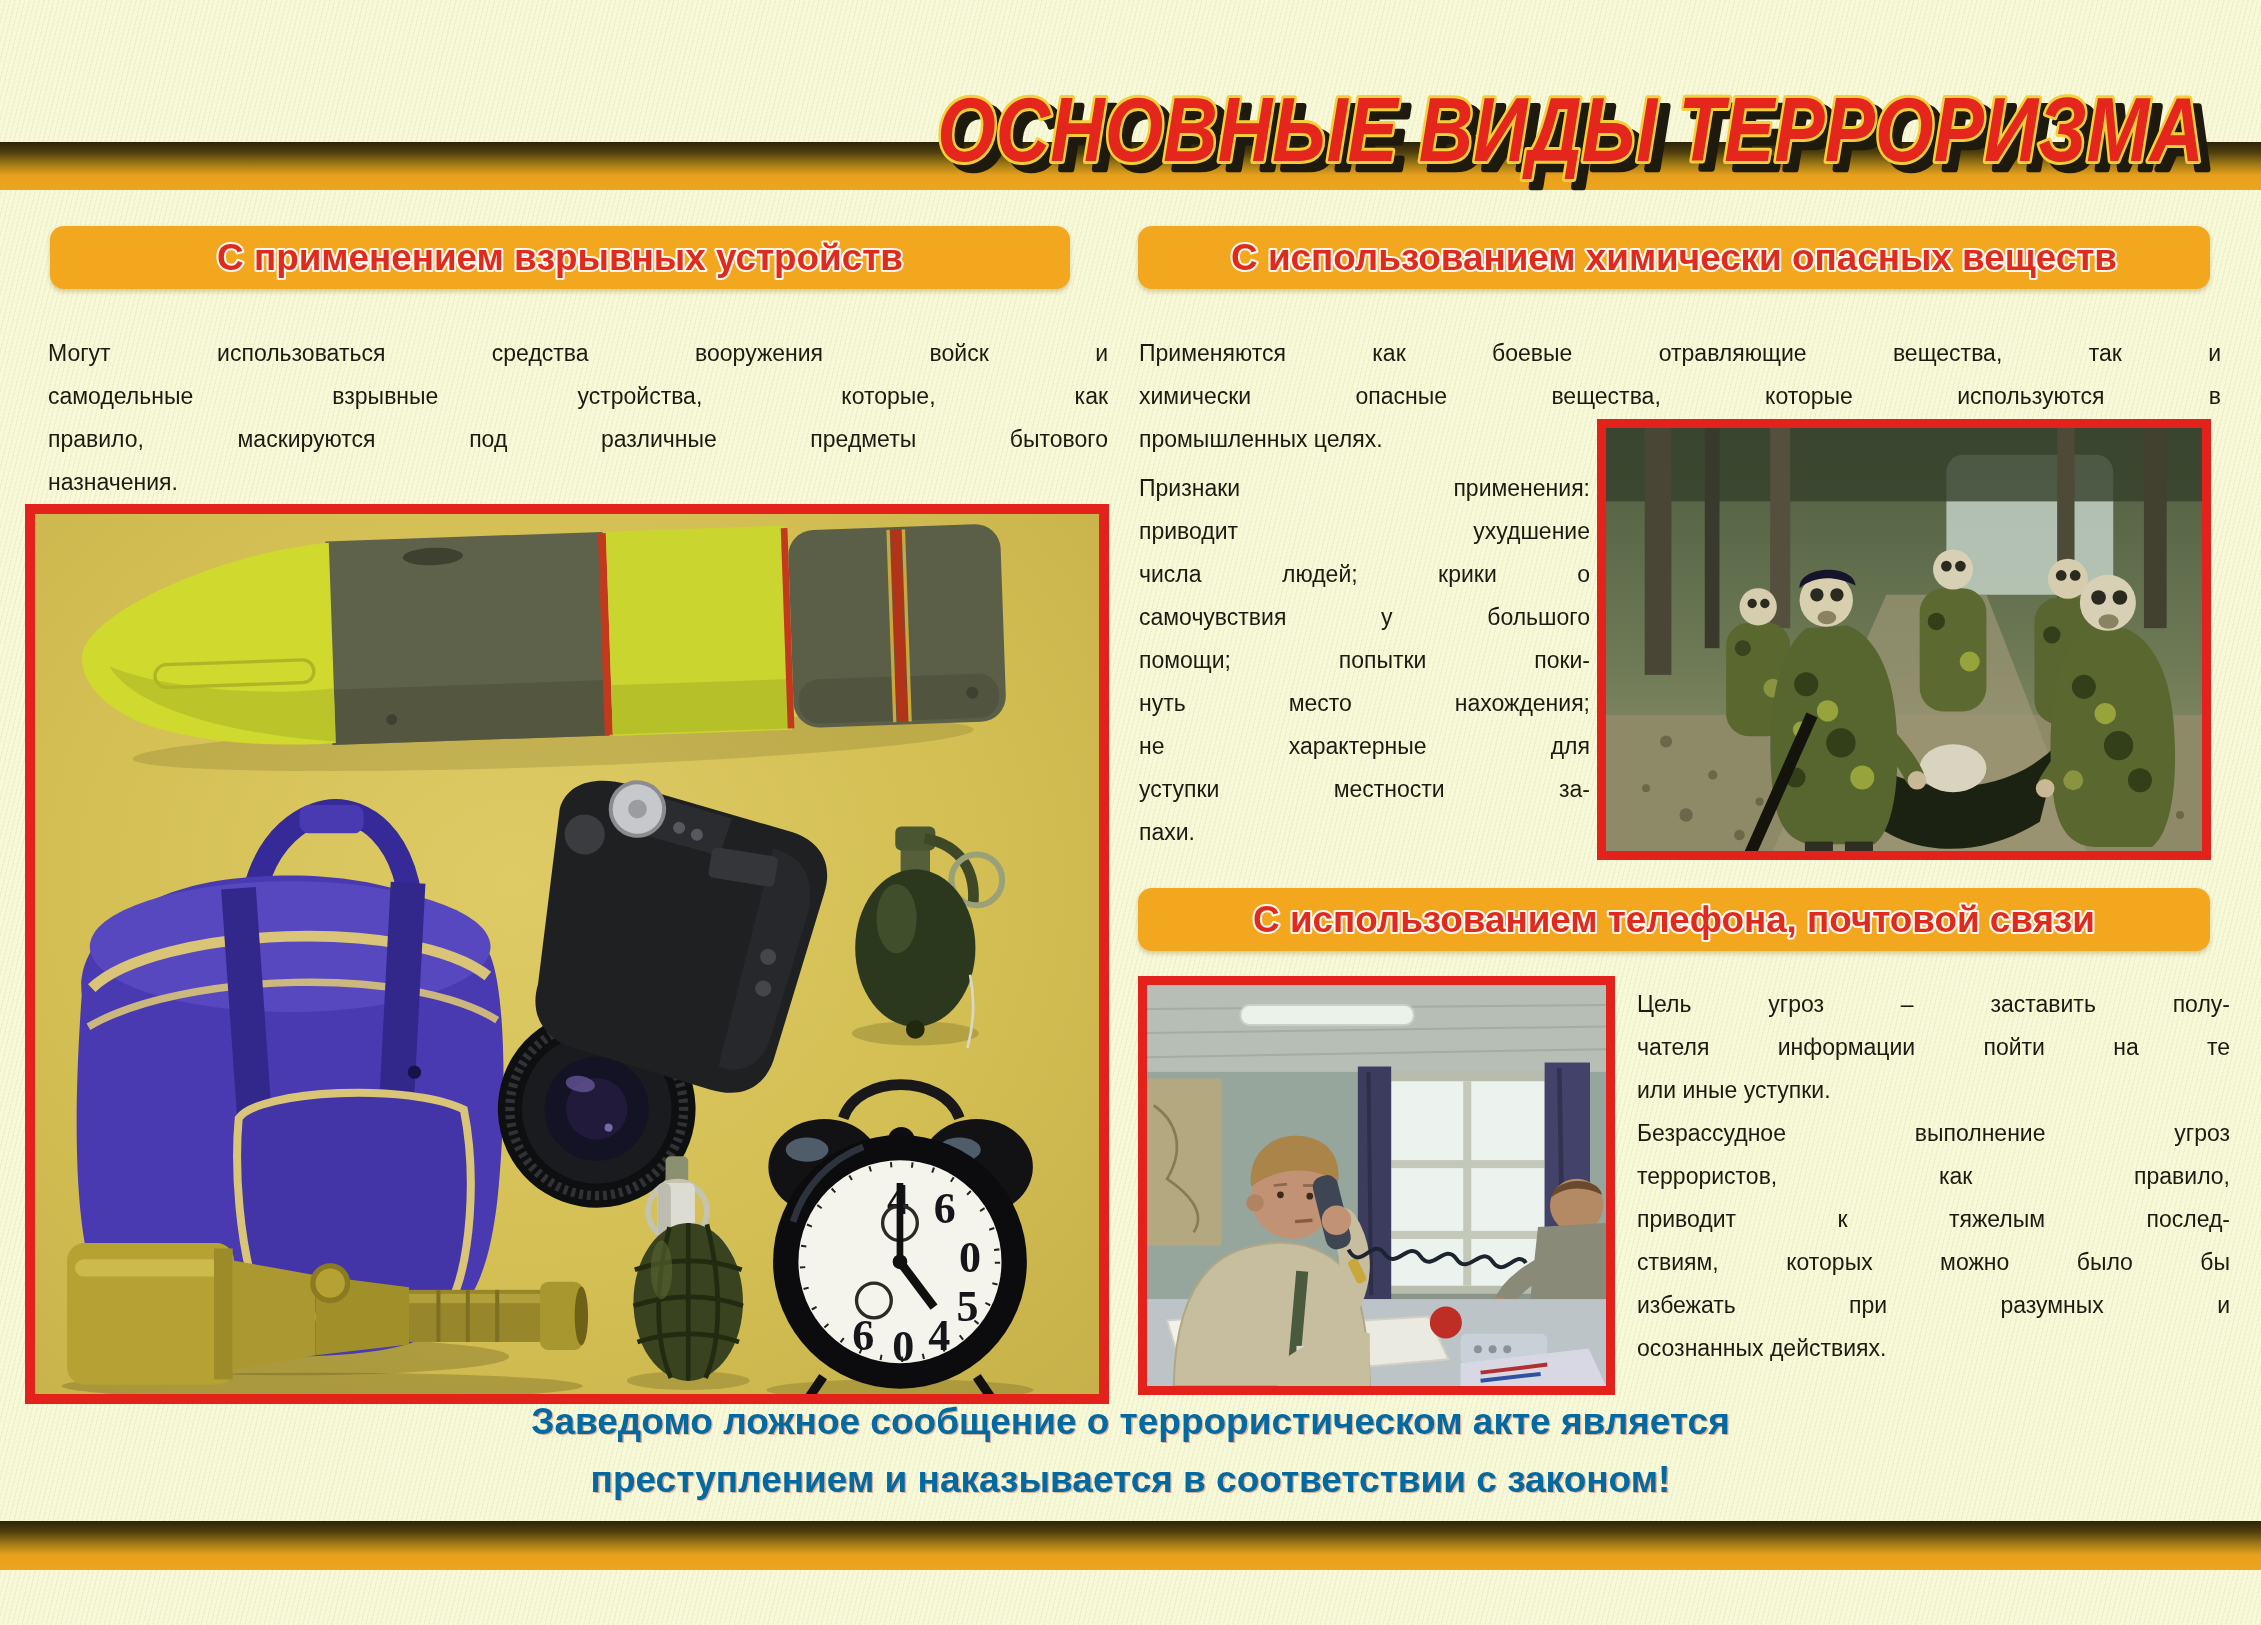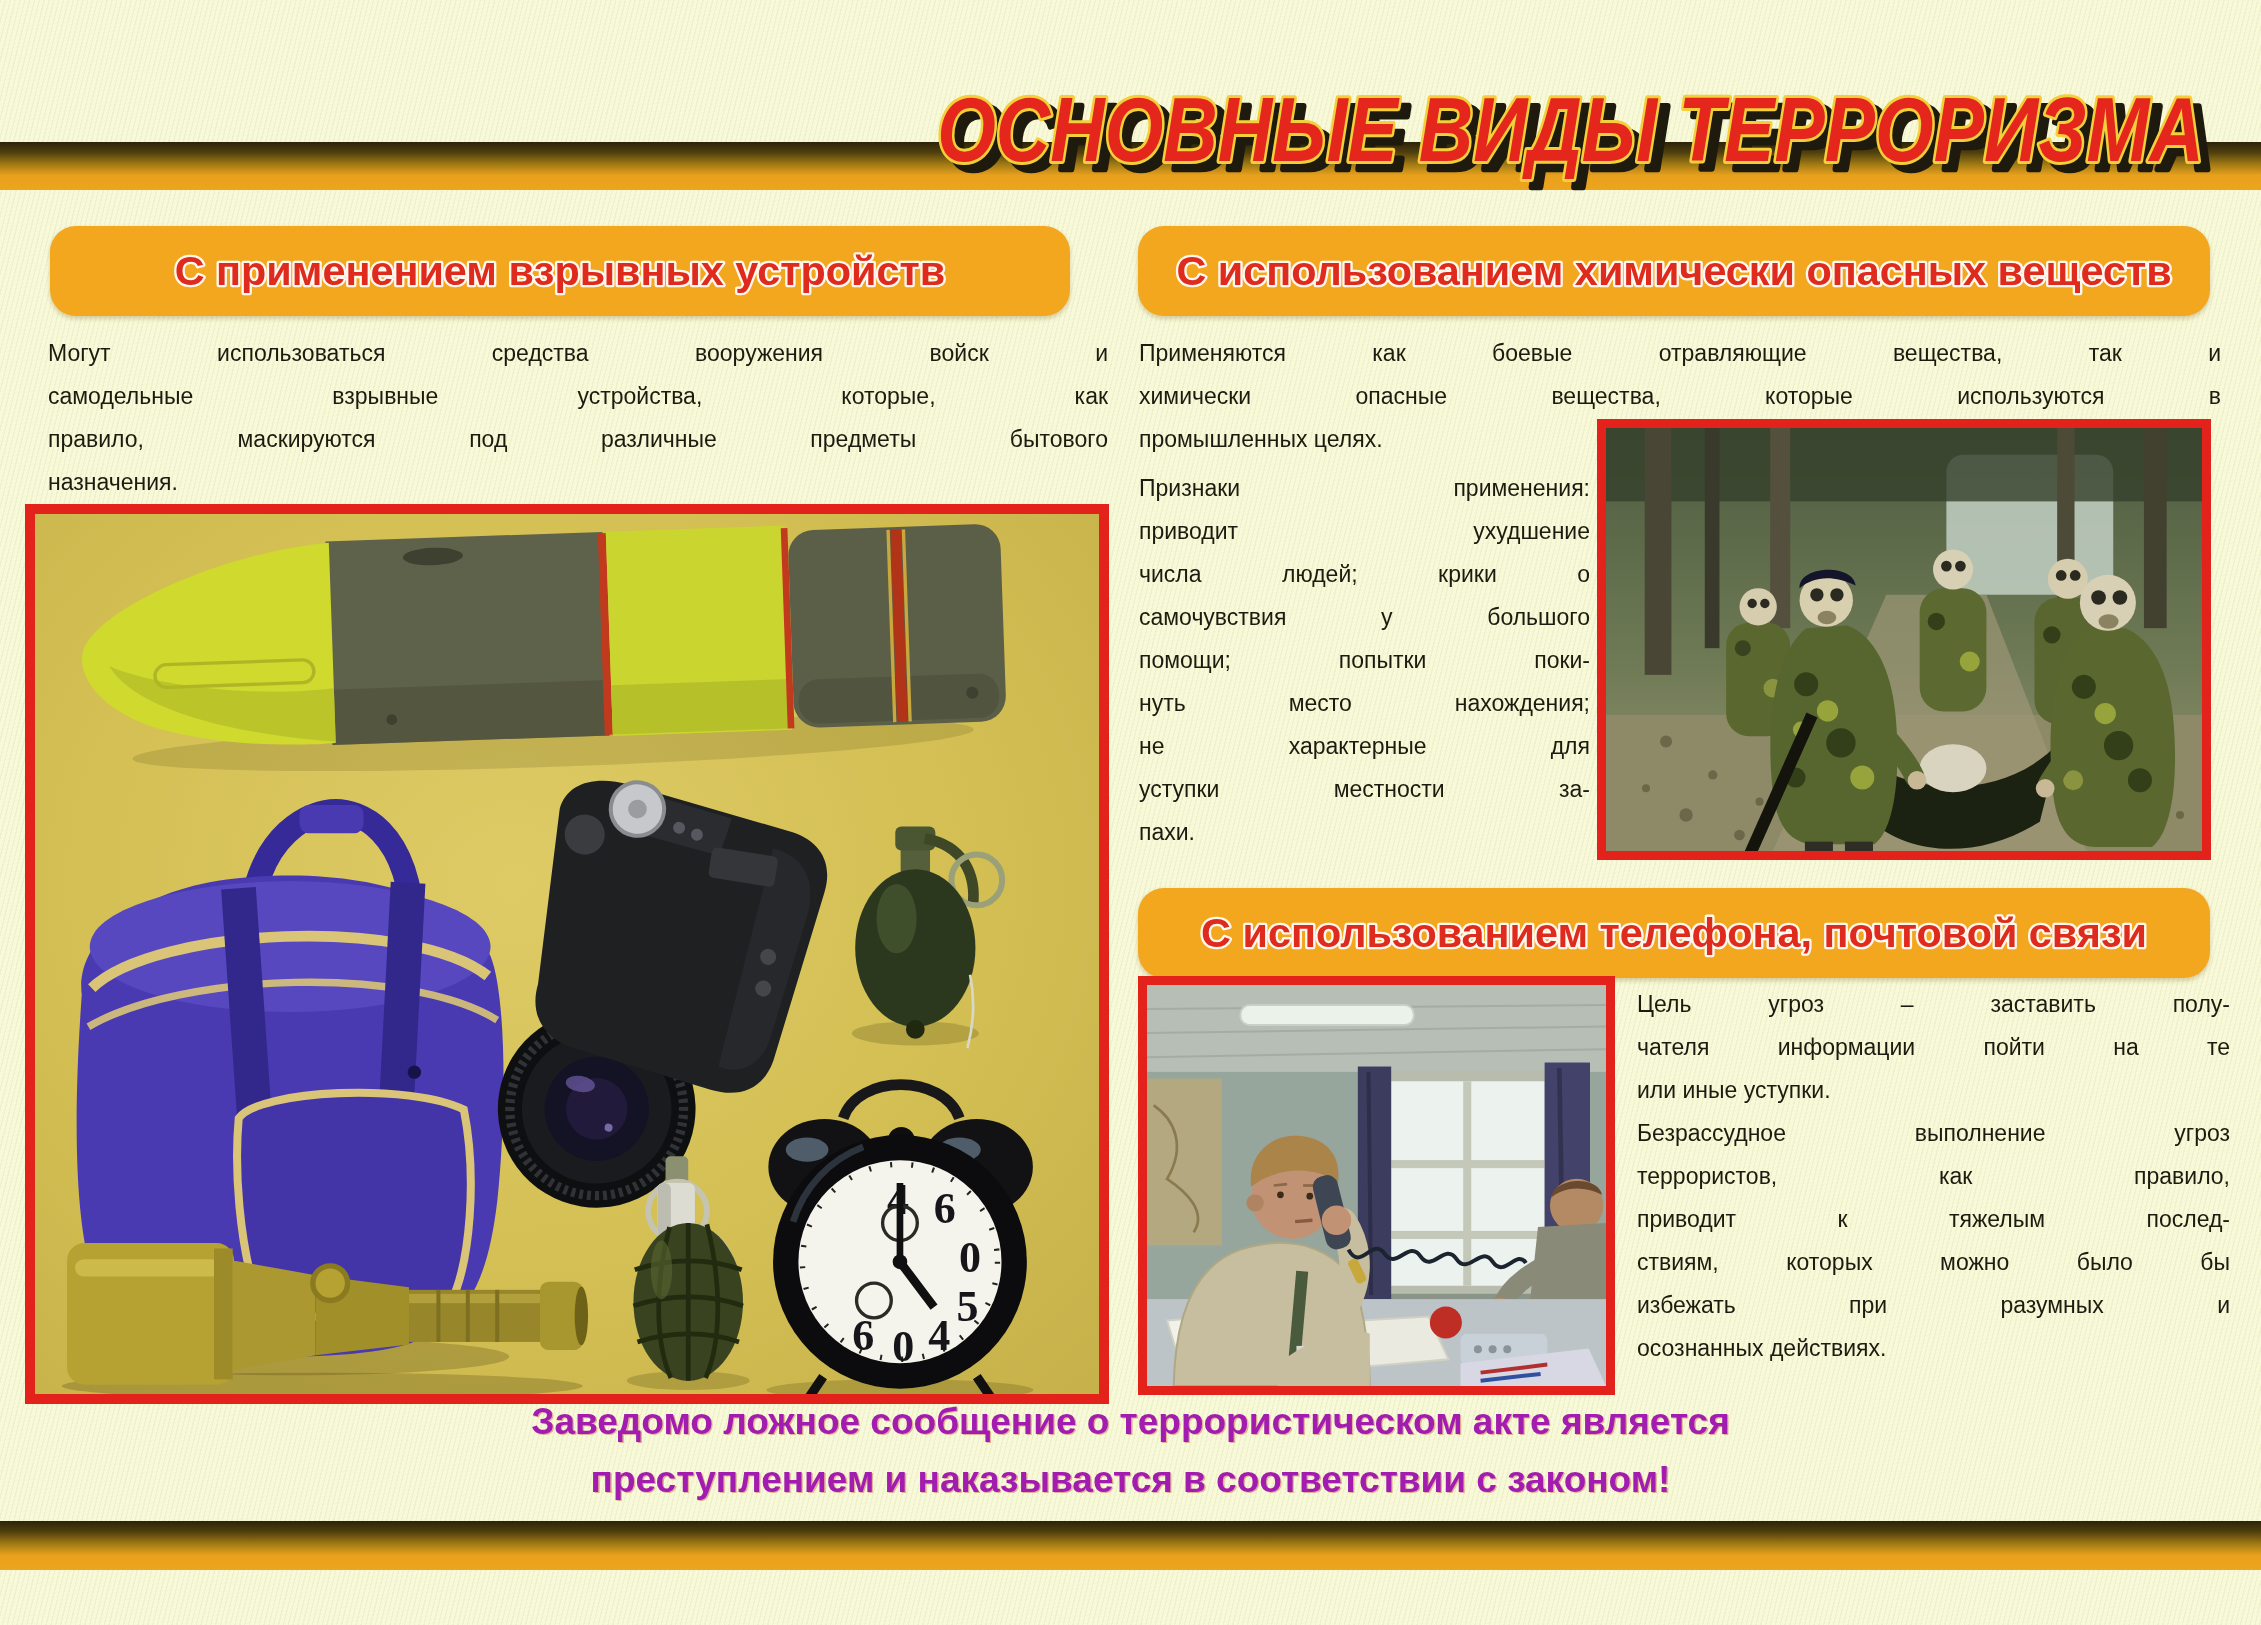--- a/index.html
+++ b/index.html
@@ -5,34 +5,34 @@
   html,body{margin:0;padding:0;background:#555;}
   #page{position:relative;width:2261px;height:1626px;background:#F8F9D8;overflow:hidden;
         font-family:"Liberation Sans",sans-serif;}
   #page::before{content:'';position:absolute;inset:0;pointer-events:none;
         background:repeating-linear-gradient(104deg,rgba(198,208,152,.20) 0 1.3px,rgba(255,255,255,0) 1.3px 4.7px);}
   .band{position:absolute;left:0;width:100%;
         background:linear-gradient(180deg,#2B2409 0%,#51400E 22%,#A57D15 48%,#E9A11D 70%,#EDA41E 100%);}
   #band-top{top:142px;height:48px;}
   #band-bottom{top:1521px;height:49px;}
   #title-svg{position:absolute;top:68px;right:27px;width:1303px;height:120px;overflow:visible;}
-  .pill{position:absolute;height:90px;background:#F3A71E;border-radius:26px;
+  .pill{position:absolute;height:63px;background:#F3A71E;border-radius:14px;
         box-shadow:0 2.7px 4px rgba(120,80,0,.25);}
   .pill svg{position:absolute;inset:0;width:100%;height:100%;}
   .para{position:absolute;color:#1B1B10;}
   .line{font-size:23px;line-height:43px;height:43px;text-align:justify;text-align-last:justify;
         color:#1B1B10;overflow:hidden;}
   .line.last{text-align-last:left;}
   .photo{position:absolute;border:9.3px solid #E3231B;}
   .photo svg{display:block;width:100%;height:100%;}
   #panel{position:absolute;left:25px;top:504px;width:1064px;height:880px;border:10.7px solid #E3231B;
         background:radial-gradient(ellipse at 45% 42%,#DECB66 0%,#D3BF53 55%,#C6B14A 100%);}
   #panel svg{display:block;width:100%;height:100%;}
   .footer-line{position:absolute;left:0;width:100%;text-align:center;font-weight:bold;
-        font-size:37px;color:#a21caf;text-shadow:1.3px 1.3px 0 rgba(190,40,40,.35);}
+        font-size:37px;color:#0369a1;text-shadow:1.3px 1.3px 0 rgba(190,40,40,.35);}
   #footer-line-1{top:1401px;}
   #footer-line-2{top:1459px;}
 </style>
 </head>
 <body>
 
 <div id="page">
 
   <div class="band" id="band-top"></div>
 

